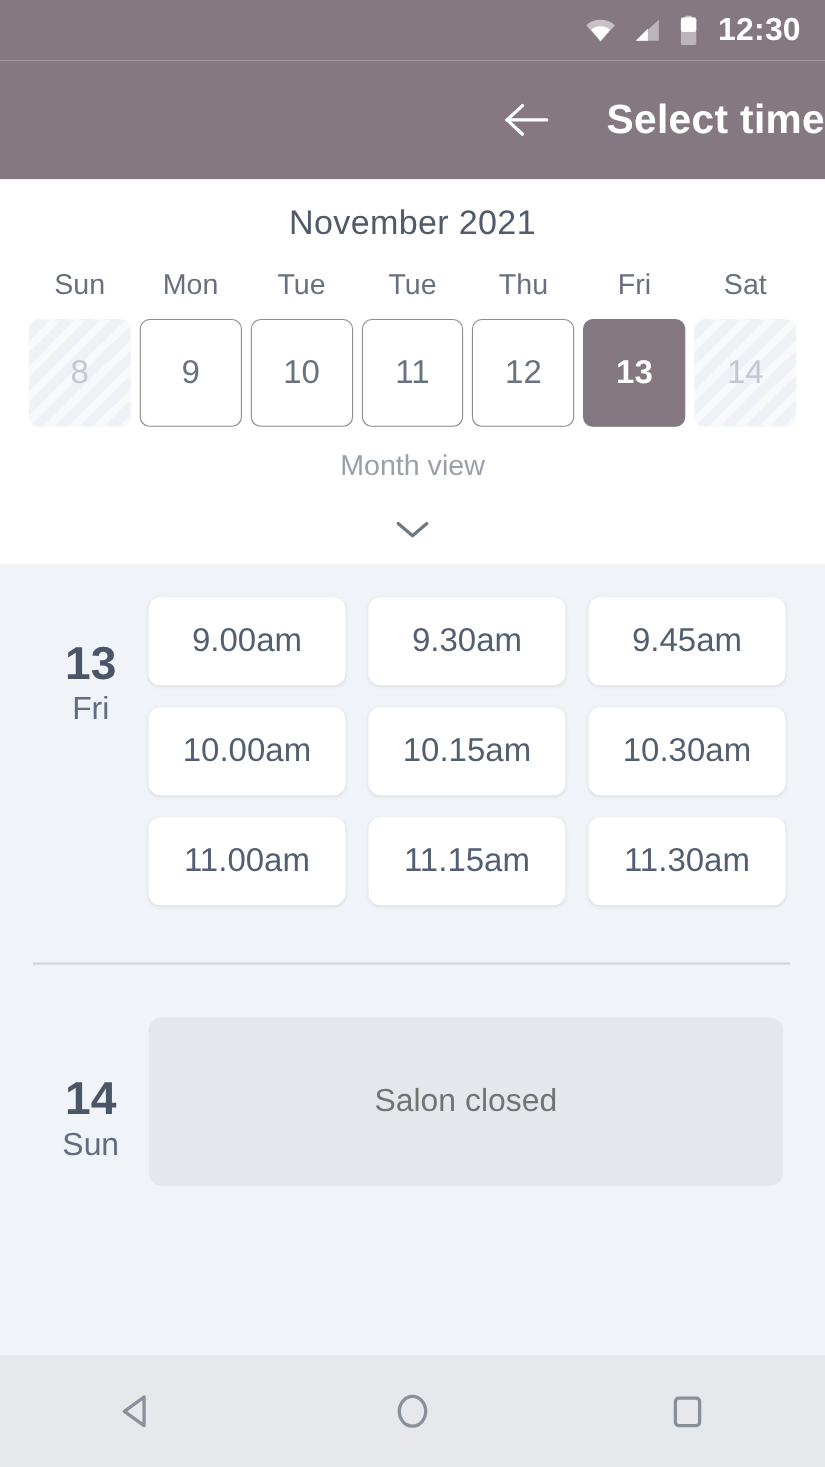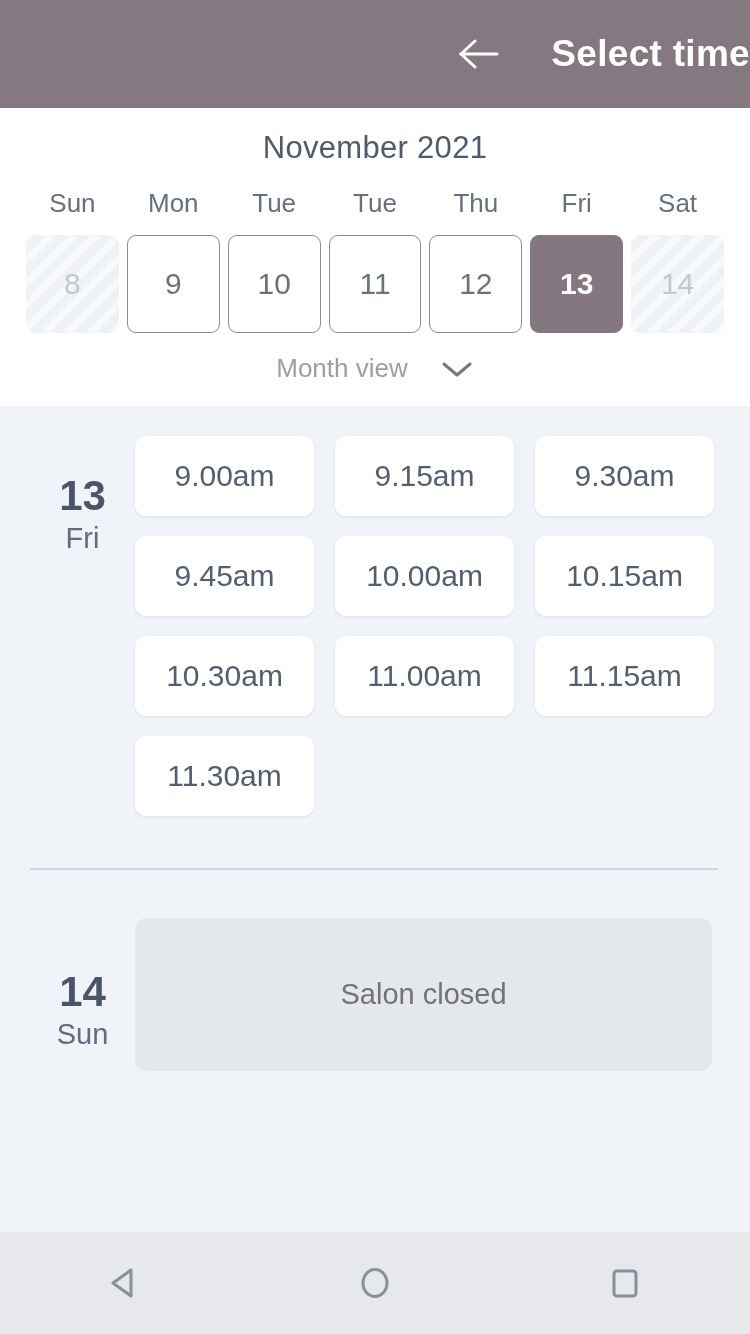--- a/index.html
+++ b/index.html
@@ -99,20 +99,21 @@
     border:1.6px solid transparent;
     color:#c3c8cf;
     background-image:repeating-linear-gradient(
       -45deg, rgba(255,255,255,0.55) 0 7px, rgba(0,0,0,0) 7px 16px);
   }
   .monthview-row {
     display:flex; align-items:center; justify-content:center;
     gap:32px;
     padding-top:20px;
     cursor:pointer;
+    flex-direction:column;
   }
   .monthview-label {
     font-size:26px;
     color:#9aa0a8;
   }
 
   
   .slotarea {
     flex:1;
     background:#f0f3f7;
@@ -183,20 +184,42 @@
     width:110px; height:70px;
     display:flex; align-items:center; justify-content:center;
     cursor:pointer;
   }
 </style>
 </head>
 <body>
 
 <div id="screen">
 
+  <div class="statusbar">
+    <span class="sb-icon">
+      <svg width="30" height="24" viewBox="0 0 30 24">
+        <path d="M15 22 L2 7 A19 19 0 0 1 28 7 Z" fill="#ffffff" opacity="0.55"></path>
+        <path d="M15 21 L6.5 11 A13 13 0 0 1 23.5 11 Z" fill="#ffffff"></path>
+      </svg>
+    </span>
+    <span class="sb-icon">
+      <svg width="28" height="24" viewBox="0 0 28 24">
+        <path d="M3 21 L24 21 L24 2 Z" fill="#ffffff" opacity="0.45"></path>
+        <path d="M3 21 L14 21 L14 10 Z" fill="#ffffff"></path>
+      </svg>
+    </span>
+    <span class="sb-icon">
+      <svg width="18" height="28" viewBox="0 0 18 28">
+        <rect x="6" y="0" width="6" height="3" fill="#ffffff" opacity="0.55"></rect>
+        <rect x="2" y="2" width="14" height="25" rx="2" fill="#ffffff" opacity="0.45"></rect>
+        <rect x="2" y="2" width="14" height="13" rx="2" fill="#ffffff"></rect>
+      </svg>
+    </span>
+    <span class="sb-time">12:30</span>
+  </div>
 
   <div class="appbar">
     <div class="back-btn">
       <svg width="40" height="32" viewBox="0 0 40 32">
         <path d="M2 16 L38 16" stroke="#ffffff" stroke-width="3" fill="none" stroke-linecap="round"></path>
         <path d="M2 16 L16 3" stroke="#ffffff" stroke-width="3" fill="none" stroke-linecap="round"></path>
         <path d="M2 16 L16 29" stroke="#ffffff" stroke-width="3" fill="none" stroke-linecap="round"></path>
       </svg>
     </div>
     <div class="appbar-title">Select time</div>
@@ -263,21 +286,20 @@
 
   <div class="slotarea">
 
     <div class="dayblock">
       <div class="daylabel">
         <div class="dnum">13</div>
         <div class="ddow">Fri</div>
       </div>
       <div class="slotgrid">
         <div class="slot">9.00am</div>
-        <div class="slot">9.15am</div>
         <div class="slot">9.30am</div>
         <div class="slot">9.45am</div>
         <div class="slot">10.00am</div>
         <div class="slot">10.15am</div>
         <div class="slot">10.30am</div>
         <div class="slot">11.00am</div>
         <div class="slot">11.15am</div>
         <div class="slot">11.30am</div>
       </div>
     </div>

